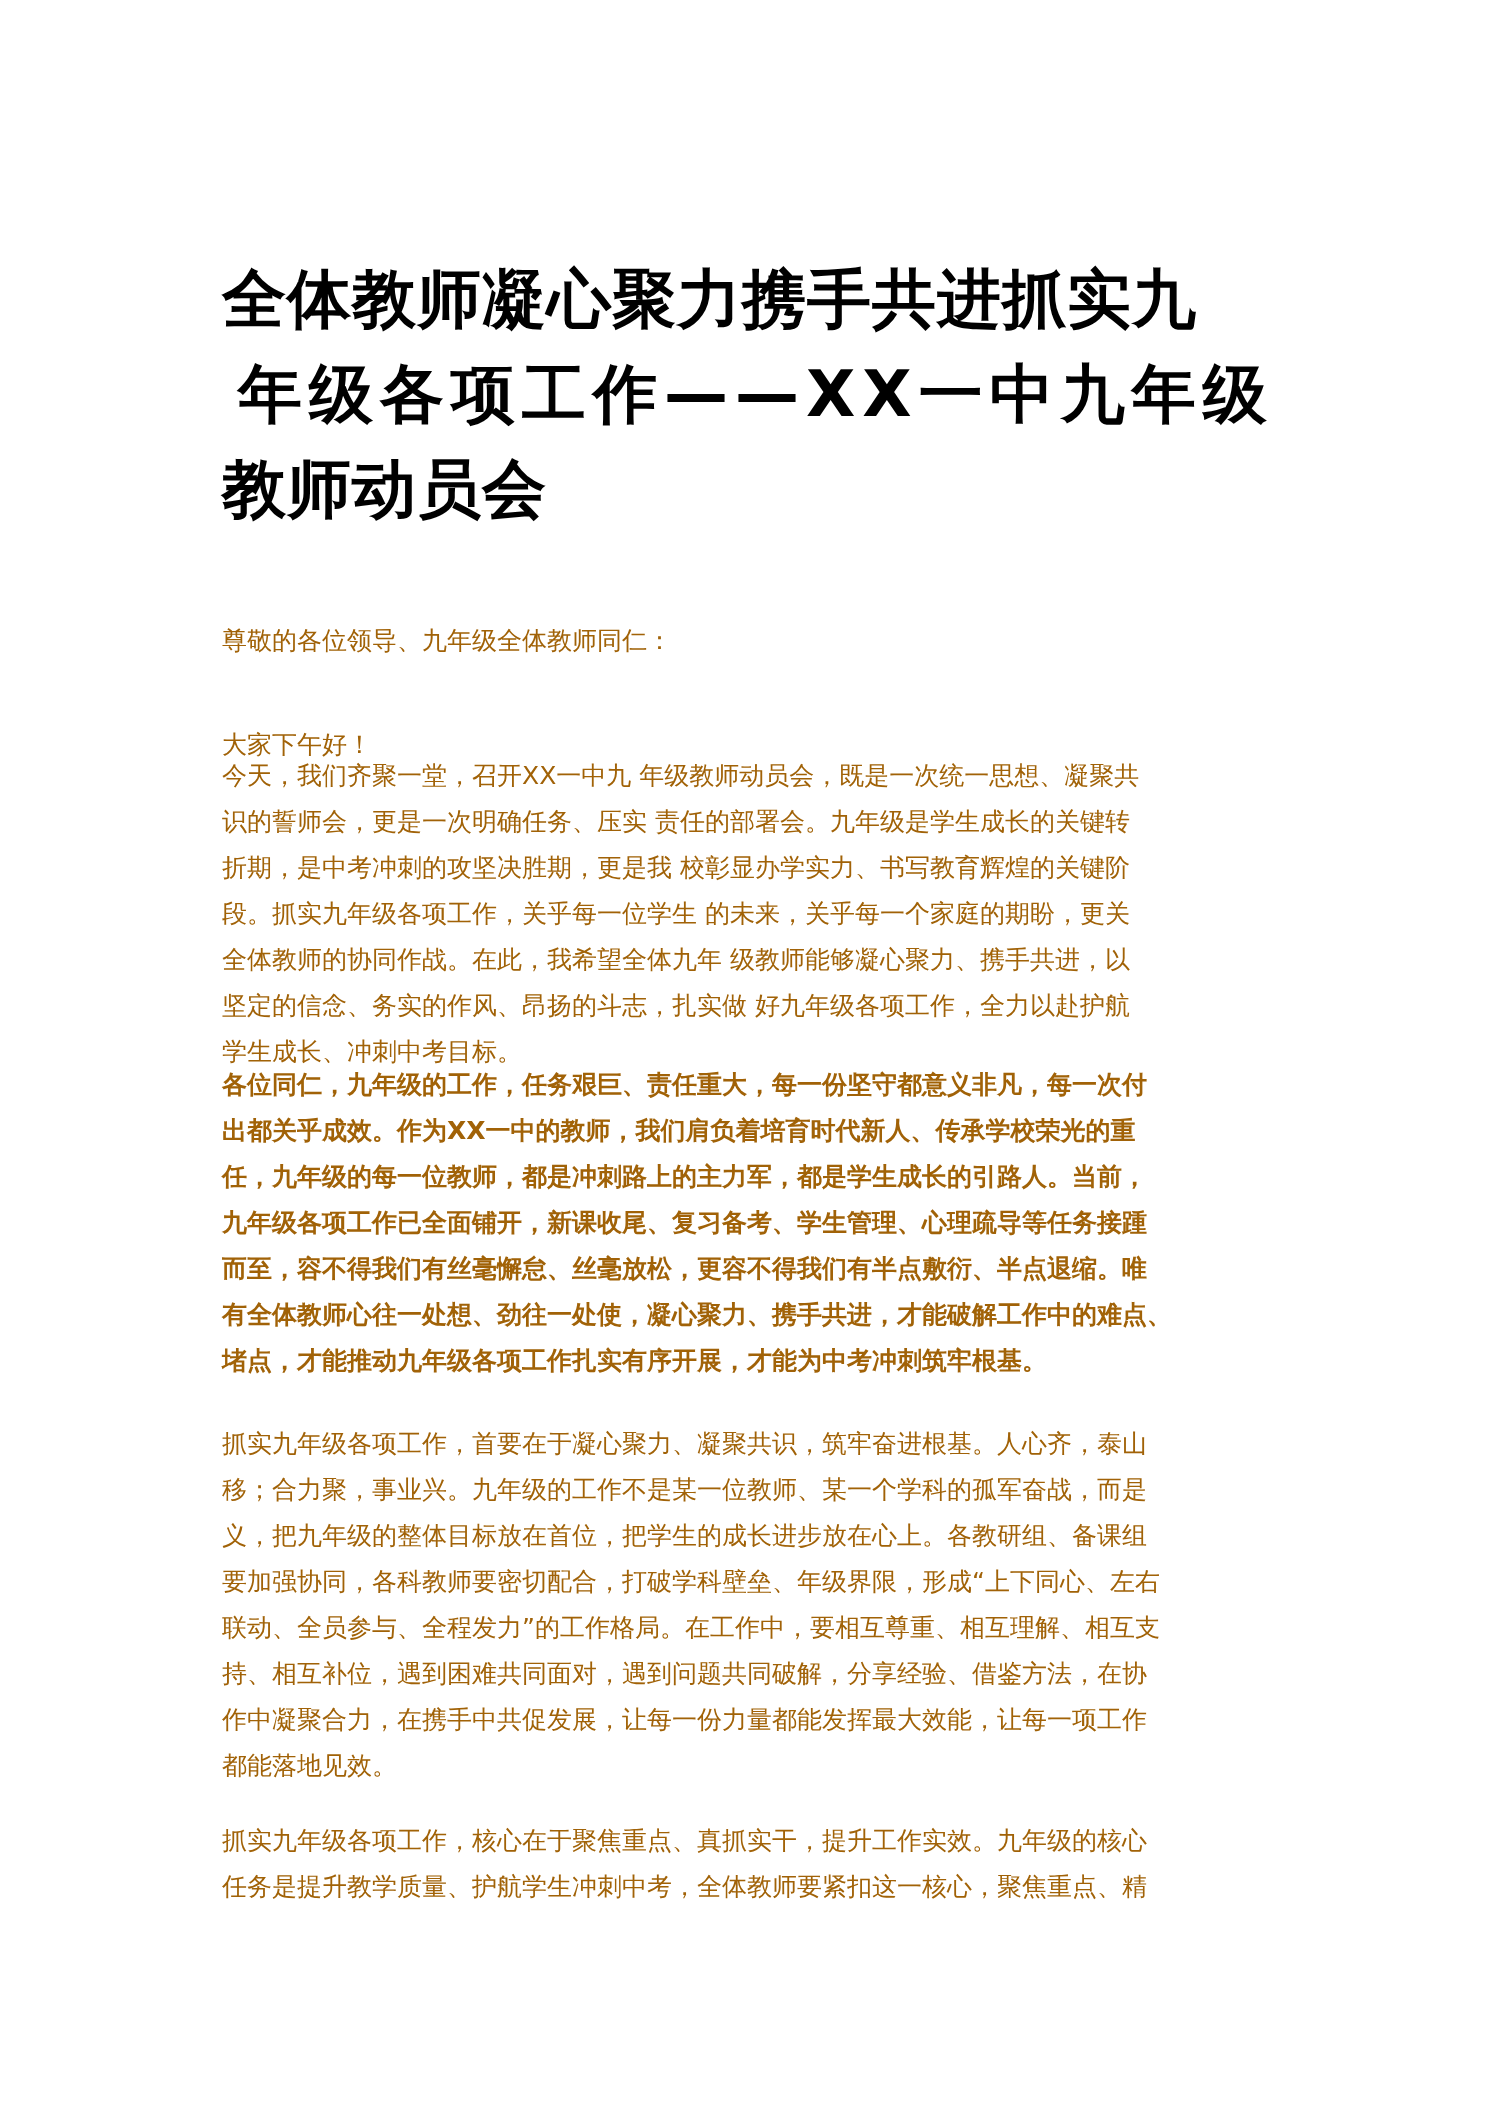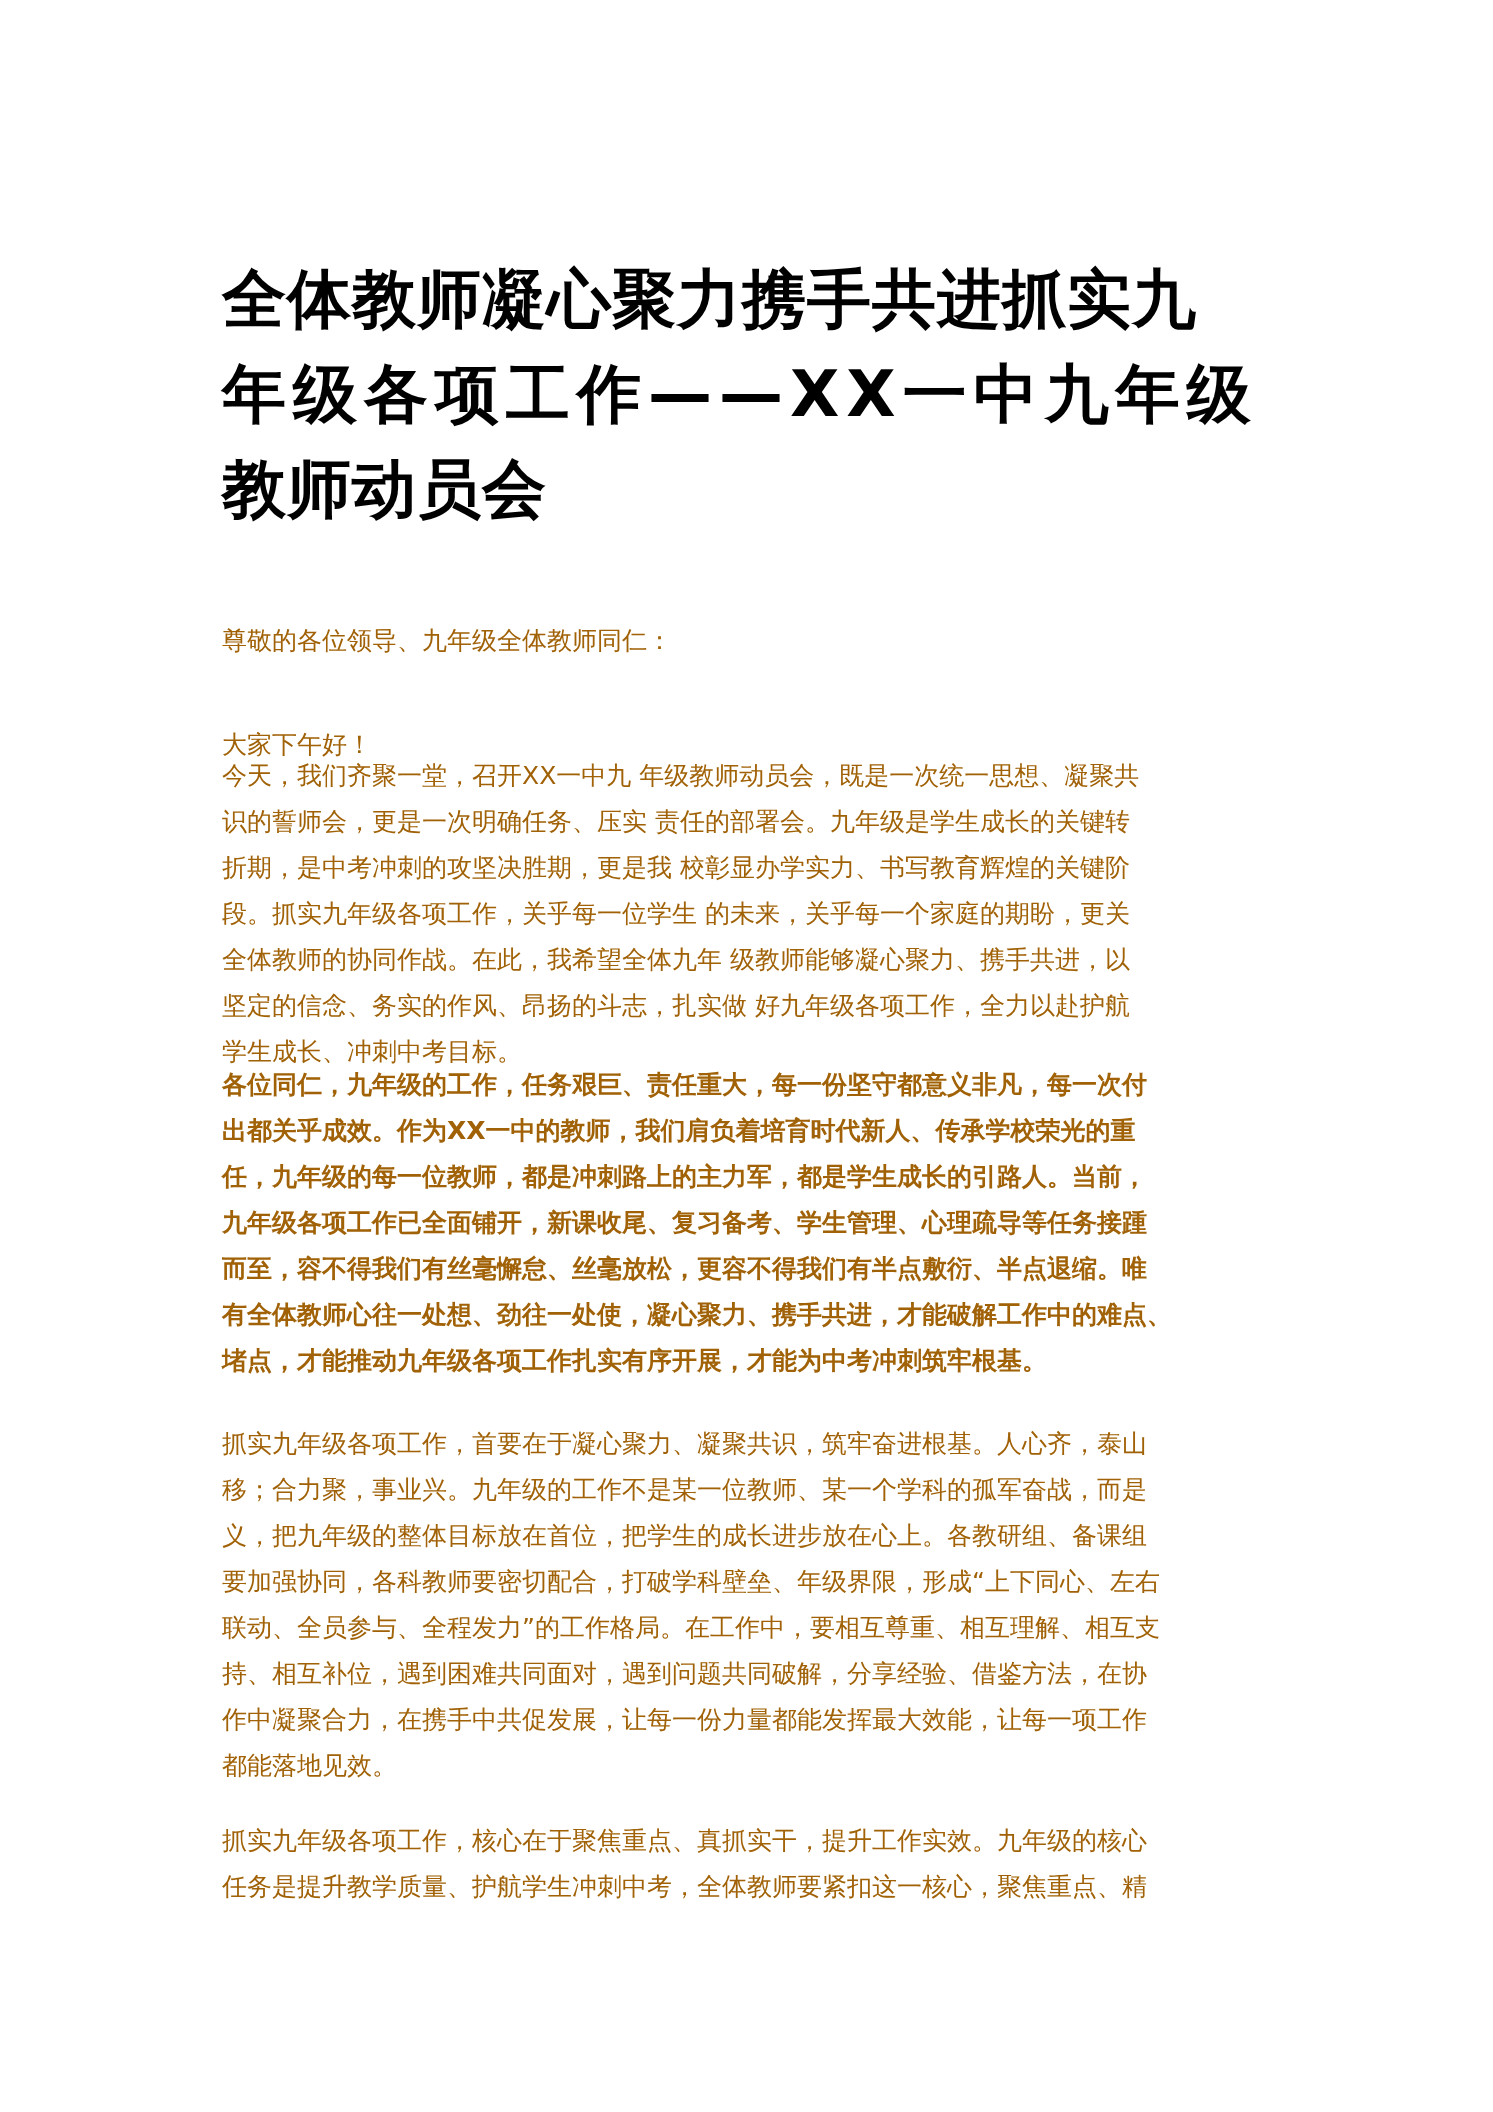--- a/index.html
+++ b/index.html
@@ -35,20 +35,21 @@
       line-height: 95px;
       letter-spacing: 1px;
       color: #000;
     }
     .title .tline {
       display: block;
       white-space: nowrap;
     }
     .title .tline.spaced {
       letter-spacing: 7px;
+      margin-left: 16px;
     }
     .body-text {
       position: absolute;
       left: 222px;
       top: 0;
       width: 1080px;
     }
     .para {
       position: absolute;
       left: 0;

